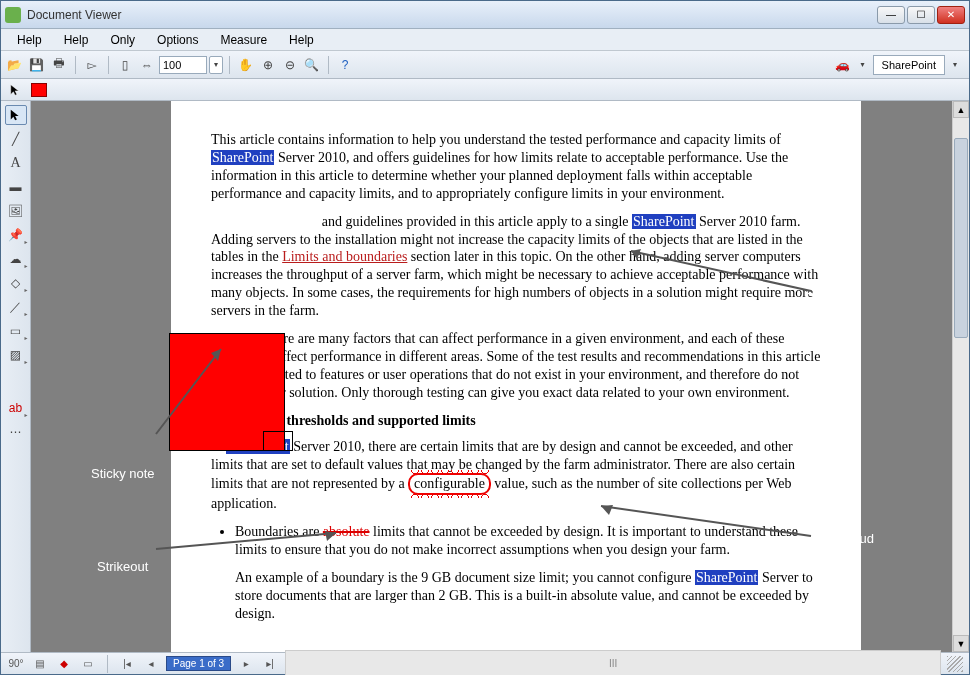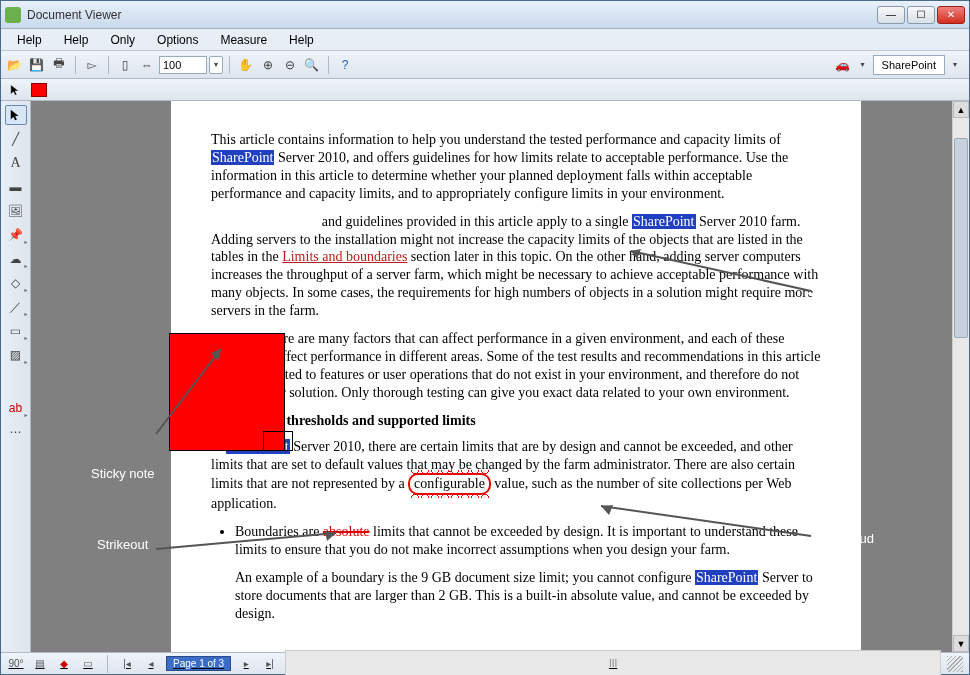--- a/index.html
+++ b/index.html
@@ -45,21 +45,21 @@
 .redact { position:absolute; left:-42px; top:120px; width:116px; height:118px; background:#f00; border:1px solid #000; }
 .redact-border-corner { position:absolute; left:52px; top:218px; width:30px; height:20px; border:1px solid #000; background:transparent; }
 .cloud { display:inline-block; padding:0 4px; border:2px solid #e00; border-radius:10px; position:relative; }
 .cloud::before, .cloud::after { content:""; position:absolute; left:0; right:0; height:6px; background:
   radial-gradient(circle at 5px 0, transparent 3px, #e00 3px, #e00 4px, transparent 4px) repeat-x;
   background-size: 10px 6px; }
 .cloud::before { top:-5px; }
 .cloud::after { bottom:-5px; transform: scaleY(-1); }
 .annot-label { position:absolute; font-family:"Segoe UI",sans-serif; font-size:13px; color:#ffffff; }
 .arrow-svg { position:absolute; pointer-events:none; }
-.statusbar { height:22px; background: linear-gradient(#f0f4fa,#dde5ee); border-top:1px solid #b0bac5; display:flex; align-items:center; padding:0 6px; gap:6px;text-decoration:underline; }
+.statusbar { height:22px; background: linear-gradient(#f0f4fa,#dde5ee); border-top:1px solid #b0bac5; display:flex; align-items:center; padding:0 6px; gap:6px; }
 .sb-btn { width:18px; height:16px; display:flex; align-items:center; justify-content:center; font-size:10px; color:#555; cursor:pointer; }
 .pg-ind { background:#3a6cc8; color:#fff; font-size:10px; padding:1px 6px; border:1px solid #2a4a88; }
 .scroll-h { flex:1; height:28px; background:#e8e8e8; border:1px solid #ccc; position:relative; display:flex; align-items:center; justify-content:center; font-size:10px; color:#888; }
 .resize { width:16px; height:16px; background: repeating-linear-gradient(135deg,#aaa 0,#aaa 1px,transparent 1px,transparent 3px); }
 </style>
 </head>
 <body>
 
 <div class="window">
 
@@ -169,21 +169,21 @@
           <line x1="190" y1="50" x2="10" y2="10" stroke="#555" stroke-width="2"></line>
           <polygon points="10,10 20,8 16,18" fill="#555"></polygon>
         </svg>
 
       <div class="annot-label" style="left:60px; top:335px;margin-top:30px;">Sticky note</div>
       <svg class="arrow-svg" style="left:115px; top:238px;" width="100" height="100">
           <line x1="10" y1="95" x2="75" y2="10" stroke="#555" stroke-width="2"></line>
           <polygon points="75,10 65,14 72,22" fill="#555"></polygon>
         </svg>
 
-      <div class="annot-label" style="left:66px; top:436px;">Strikeout</div>
+      <div class="annot-label" style="left:66px; top:458px;">Strikeout</div>
       <svg class="arrow-svg" style="left:120px; top:430px;" width="200" height="40">
           <line x1="5" y1="18" x2="185" y2="2" stroke="#555" stroke-width="2"></line>
           <polygon points="185,2 174,0 176,10" fill="#555"></polygon>
         </svg>
 
       <div class="annot-label" style="left:785px; top:430px;margin-left:24px;">Cloud</div>
       <svg class="arrow-svg" style="left:560px; top:400px;" width="230" height="45">
           <line x1="220" y1="35" x2="10" y2="5" stroke="#555" stroke-width="2"></line>
           <polygon points="10,5 22,4 18,14" fill="#555"></polygon>
         </svg>

